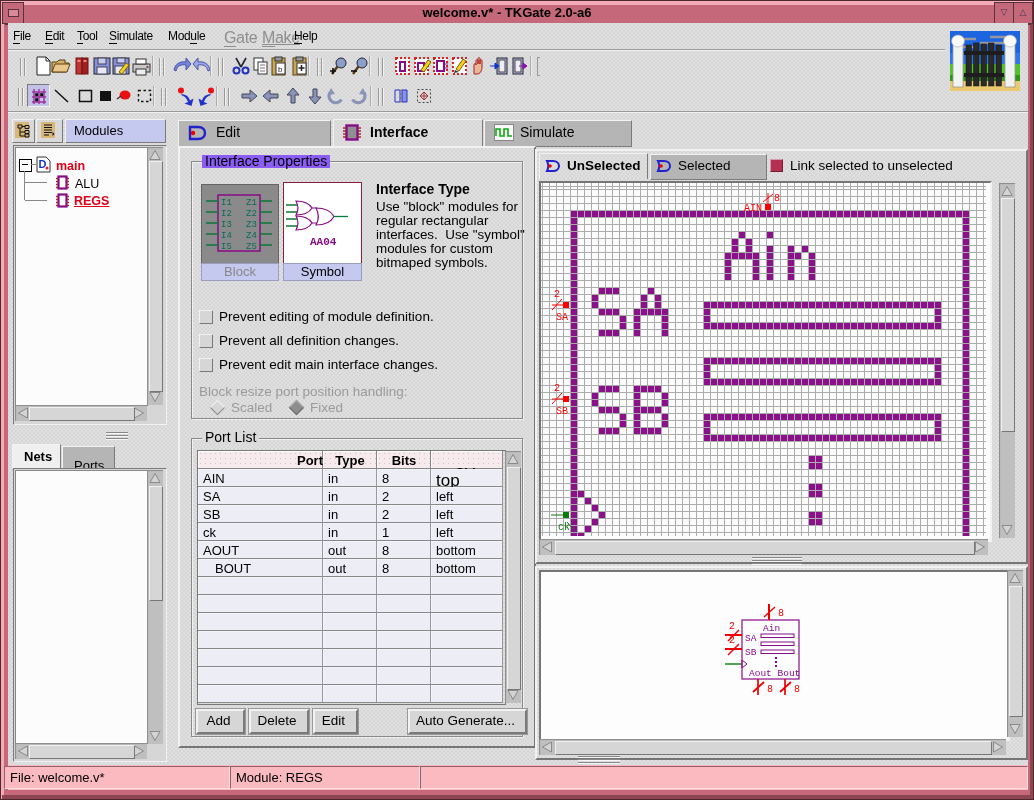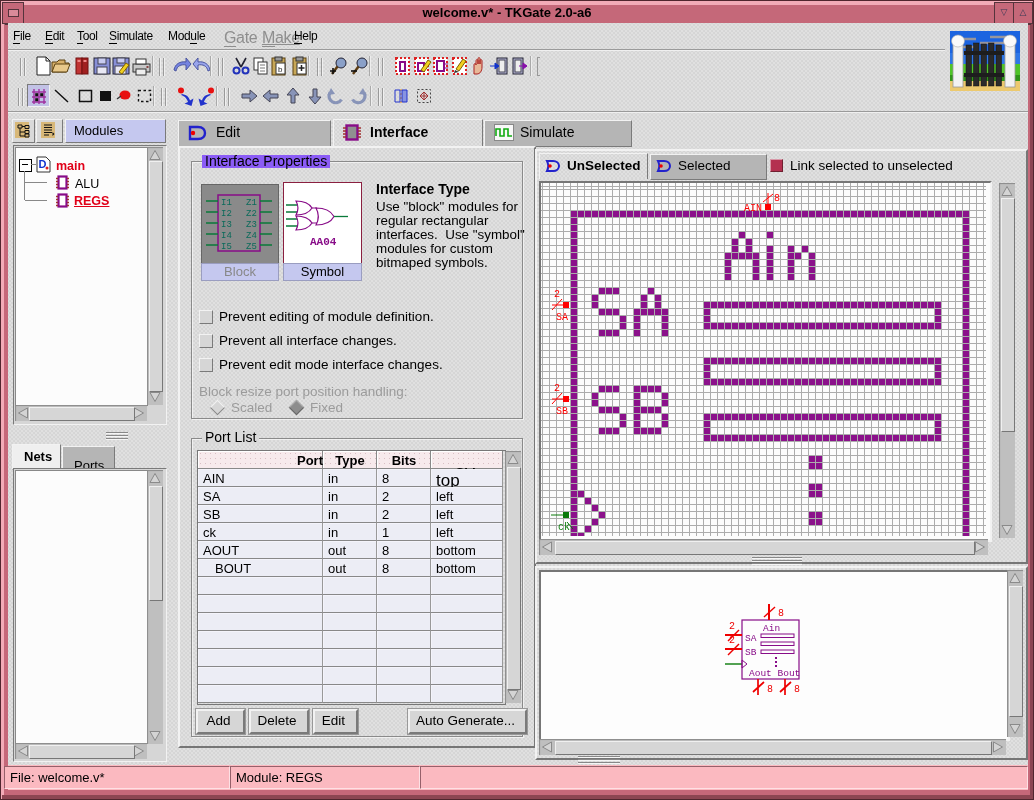--- a/index.html
+++ b/index.html
@@ -385,23 +385,23 @@
     <path d="M32 25c3 5.5 3 11.5 0 17 8 0 15-3 18-8.5-3-5.5-10-8.5-18-8.5z" fill="#fff" stroke="#880c88" stroke-width="1.2"></path>
     <path d="M50 33.5h14" stroke="#0a7a3a" stroke-width="1.3"></path>
     <text x="26" y="62" font-size="11" font-family="Liberation Mono" font-weight="bold" fill="#880c88">AA04</text>
   </svg>
 <div class="abs" style="left:283px;top:263px;width:77px;height:16px;background:#c5c8ef;border:1px solid #9a9dc0;color:#000;font-size:13px;text-align:center;line-height:15px;">Symbol</div>
 <div class="abs txt b" style="left:376px;top:183px;font-size:14px;">Interface Type</div>
 <div class="abs" style="left:376px;top:200px;width:150px;font-size:13.4px;line-height:14px;color:#000;">Use "block" modules for regular rectangular interfaces.&nbsp; Use "symbol" modules for custom bitmaped symbols.</div>
 <div class="abs ras1" style="left:199px;top:310px;width:12px;height:12px;background:#d6d6d6;"></div>
 <div class="abs" style="left:219px;top:309px;font-size:13.5px;color:#000;white-space:pre;">Prevent editing of module definition.</div>
 <div class="abs ras1" style="left:199px;top:334px;width:12px;height:12px;background:#d6d6d6;"></div>
-<div class="abs" style="left:219px;top:333px;font-size:13.5px;color:#000;white-space:pre;">Prevent all interface changes.</div>
+<div class="abs" style="left:219px;top:333px;font-size:13.5px;color:#000;white-space:pre;">Prevent all definition changes.</div>
 <div class="abs ras1" style="left:199px;top:358px;width:12px;height:12px;background:#d6d6d6;"></div>
-<div class="abs" style="left:219px;top:357px;font-size:13.5px;color:#000;white-space:pre;">Prevent edit mode interface changes.</div>
+<div class="abs" style="left:219px;top:357px;font-size:13.5px;color:#000;white-space:pre;">Prevent edit main interface changes.</div>
 <div class="abs" style="left:199px;top:384px;font-size:13.5px;color:#9b9b9b;">Block resize port position handling:</div>
 <div class="abs" style="left:212px;top:402px;width:9px;height:9px;background:#d6d6d6;transform:rotate(45deg);border-top:1px solid #f2f2f2;border-left:1px solid #f2f2f2;border-right:1px solid #888;border-bottom:1px solid #888;"></div>
 <div class="abs" style="left:231px;top:400px;font-size:13.5px;color:#9b9b9b;">Scaled</div>
 <div class="abs" style="left:291px;top:402px;width:9px;height:9px;background:#8d8d8d;transform:rotate(45deg);border-top:1px solid #aaa;border-left:1px solid #aaa;border-right:1px solid #666;border-bottom:1px solid #666;"></div>
 <div class="abs" style="left:310px;top:400px;font-size:13.5px;color:#9b9b9b;">Fixed</div>
 <div class="abs" style="left:191px;top:438px;width:330px;height:297px;border:1px solid #8a8a8a;box-shadow:inset 1px 1px 0 #f0f0f0, 1px 1px 0 #f0f0f0;"></div>
 <div class="abs txt" style="left:202px;top:431px;background:#dadada;padding:0 3px;font-size:14px;">Port List</div>
 <div class="abs" style="left:197px;top:450px;width:307px;height:253px;border:1px solid #777;"></div>
 <div class="abs" style="left:198px;top:451px;width:124px;height:17px;background:#f7eaec;background-image:radial-gradient(#d9bfc4 0.8px, transparent 0.9px);background-size:5px 5px;border-right:1px solid #888;border-bottom:1px solid #888;box-shadow:inset 1px 1px 0 #fff;"></div>
 <div class="abs txt b" style="left:198px;top:454px;width:125px;text-align:right;">Port</div>

